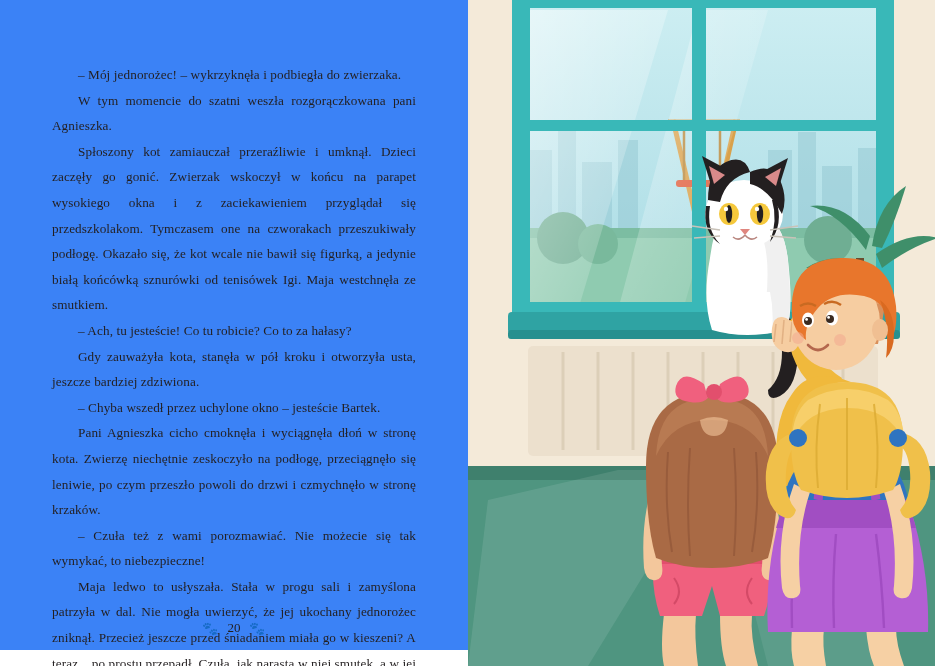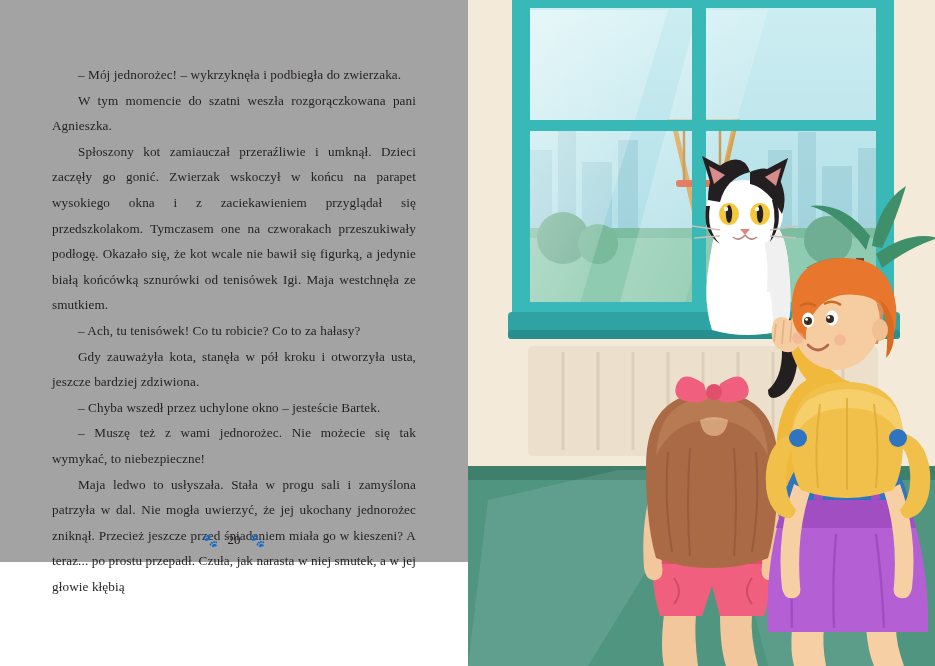--- a/index.html
+++ b/index.html
@@ -16,22 +16,22 @@
   .spread {
     position: relative;
     width: 935px;
     height: 666px;
     display: flex;
   }
   
   .text-page {
     position: relative;
     width: 468px;
-    height: 562px;
-    background: #a3a3a3;
+    height: 650px;
+    background: #3b82f6;
     box-sizing: border-box;
     padding: 62px 52px 0 52px;
   }
   .body-text {
     font-family: "Liberation Serif", serif;
     font-size: 13.2px;
     line-height: 25.6px;
     color: #231f20;
     text-align: justify;
     letter-spacing: 0.1px;
@@ -80,24 +80,25 @@
 </head>
 <body>
 
 <div class="spread">
 
   <div class="text-page">
     <div class="body-text">
       <p class="dialog">– Mój jednorożec! – wykrzyknęła i podbiegła do zwierzaka.</p>
       <p>W tym momencie do szatni weszła rozgorączkowana pani Agnieszka.</p>
       <p>Spłoszony kot zamiauczał przeraźliwie i umknął. Dzieci zaczęły go gonić. Zwierzak wskoczył w końcu na parapet wysokiego okna i z zaciekawieniem przyglądał się przedszkolakom. Tymczasem one na czworakach przeszukiwały podłogę. Okazało się, że kot wcale nie bawił się figurką, a jedynie białą końcówką sznurówki od tenisówek Igi. Maja westchnęła ze smutkiem.</p>
-      <p class="dialog">– Ach, tu tenisówek! Co tu robicie? Co to za hałasy?</p>
+      <p class="dialog">– Ach, tu jesteście! Co tu robicie? Co to za hałasy?</p>
       <p>Gdy zauważyła kota, stanęła w pół kroku i otworzyła usta, jeszcze bardziej zdziwiona.</p>
       <p class="dialog">– Chyba wszedł przez uchylone okno – jesteście Bartek.</p>
-      <p class="dialog">– Muszę też z wami jednorożec. Nie możecie się tak wymykać, to niebezpieczne!</p>
+      <p>Pani Agnieszka cicho cmoknęła i wyciągnęła dłoń w stronę kota. Zwierzę niechętnie zeskoczyło na podłogę, przeciągnęło się leniwie, po czym przeszło powoli do drzwi i czmychnęło w stronę krzaków.</p>
+      <p class="dialog">– Czuła też z wami porozmawiać. Nie możecie się tak wymykać, to niebezpieczne!</p>
       <p>Maja ledwo to usłyszała. Stała w progu sali i zamyślona patrzyła w dal. Nie mogła uwierzyć, że jej ukochany jednorożec zniknął. Przecież jeszcze przed śniadaniem miała go w kieszeni? A teraz... po prostu przepadł. Czuła, jak narasta w niej smutek, a w jej głowie kłębią</p>
     </div>
 
     <div class="folio">
       <span class="paw">🐾</span>
       <span class="num">20</span>
       <span class="paw">🐾</span>
     </div>
   </div>
 

